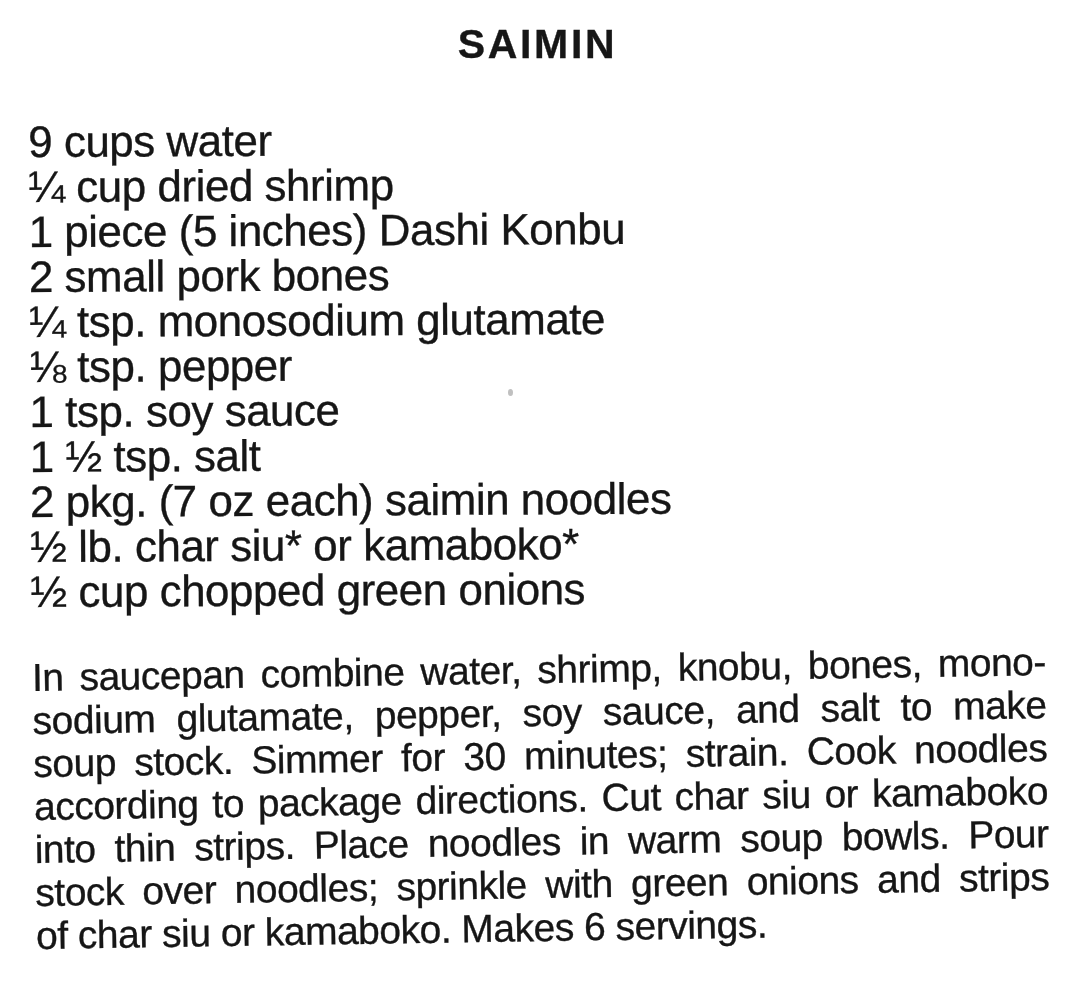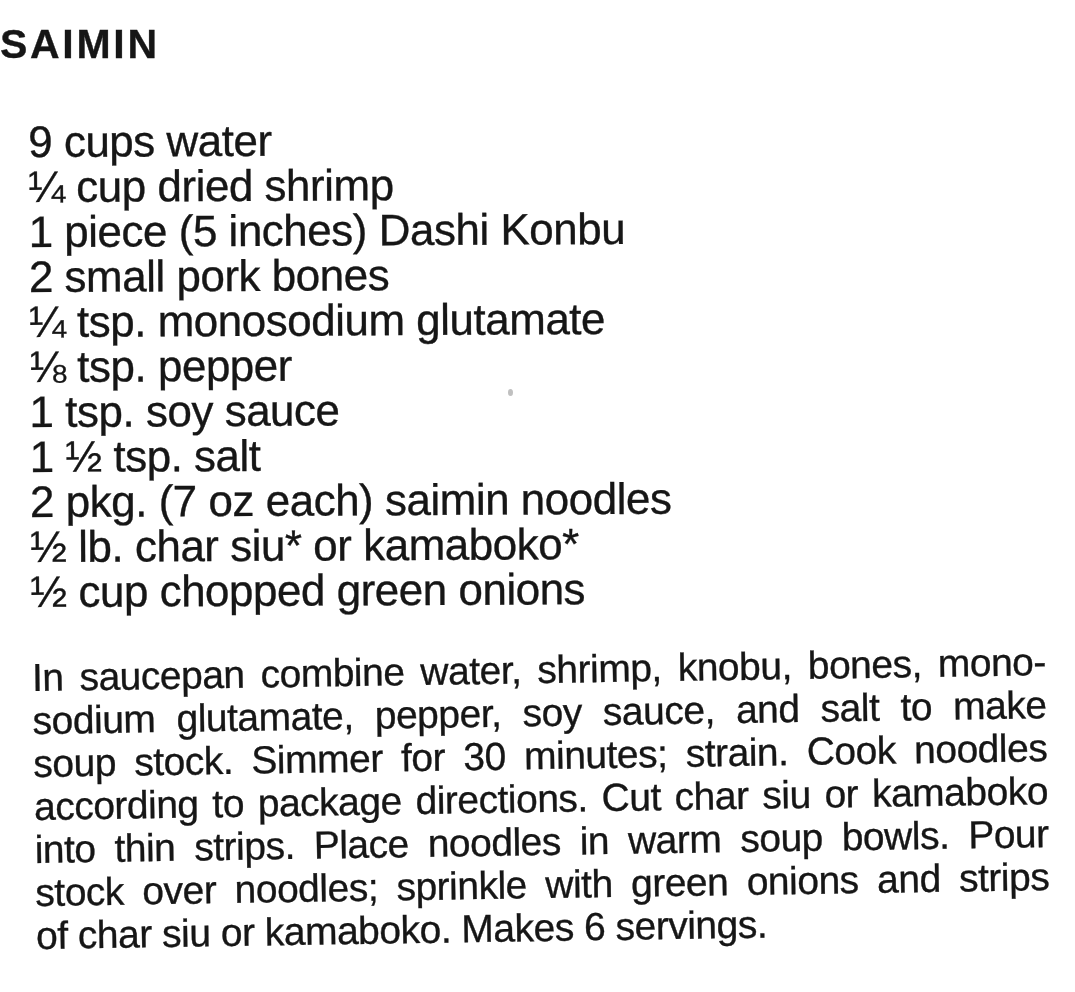--- a/index.html
+++ b/index.html
@@ -15,21 +15,21 @@
     overflow: hidden;
     font-family: "Liberation Sans", sans-serif;
     color: #161616;
     -webkit-text-stroke: 0.35px #161616;
   }
   .title {
     position: absolute;
     top: 24px;
     left: 0;
     width: 100%;
-    text-align: left;
+    text-align: center;
     font-size: 41px;
     line-height: 41px;
     font-weight: bold;
     letter-spacing: 2.7px;
     white-space: pre;
   }
   .ingredients {
     position: absolute;
     top: 119px;
     left: 28px;

